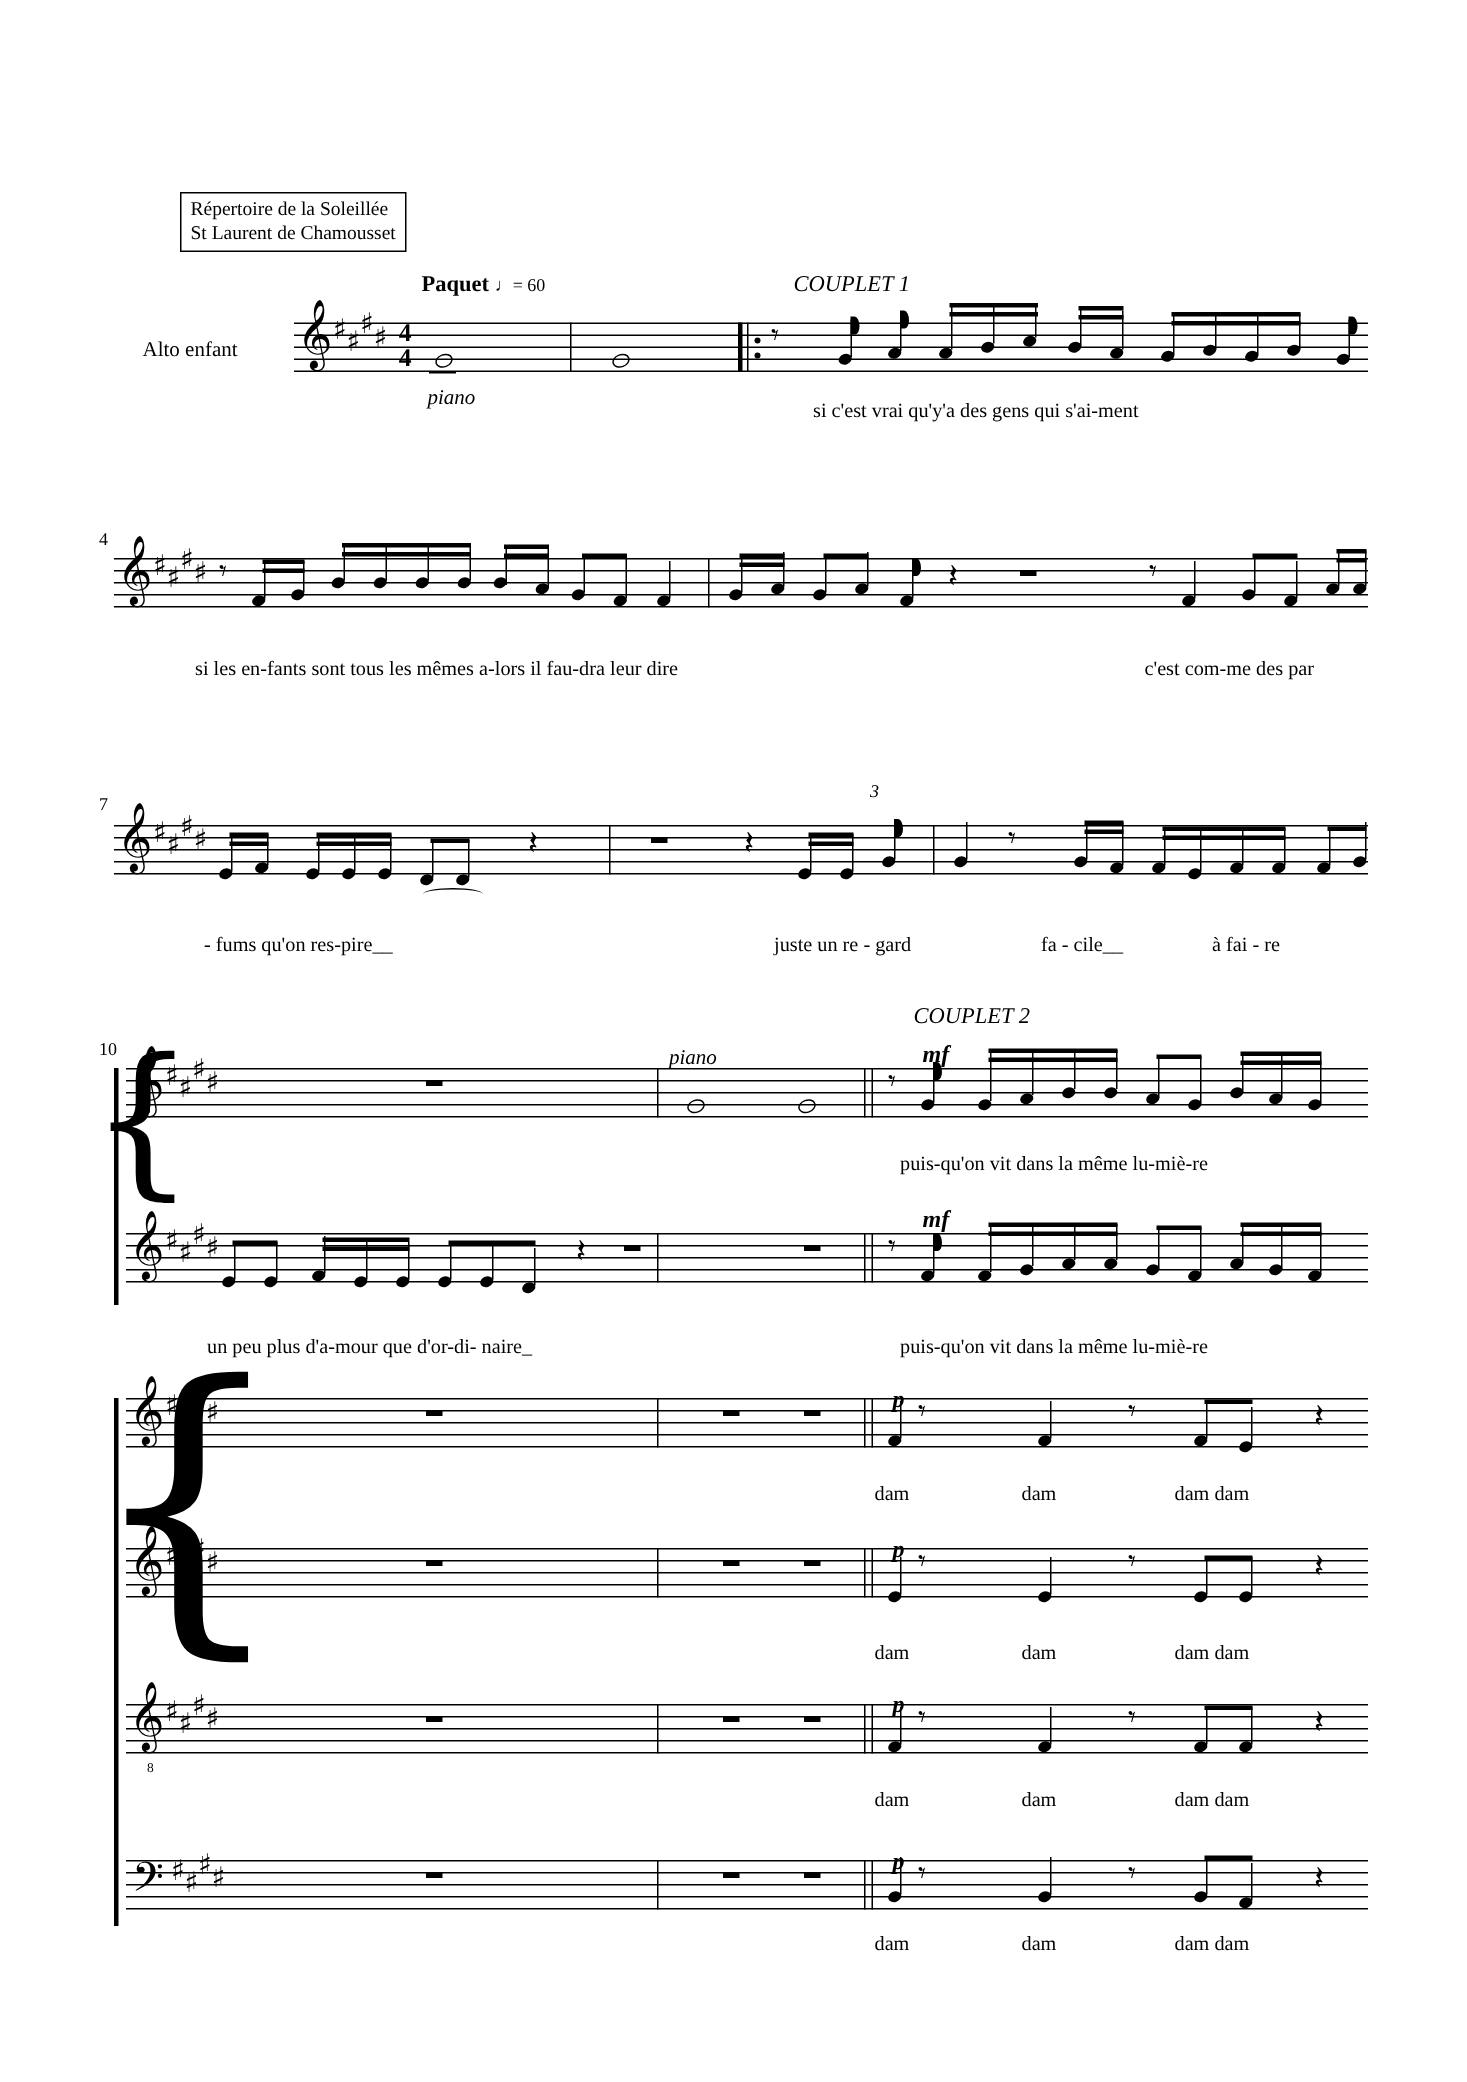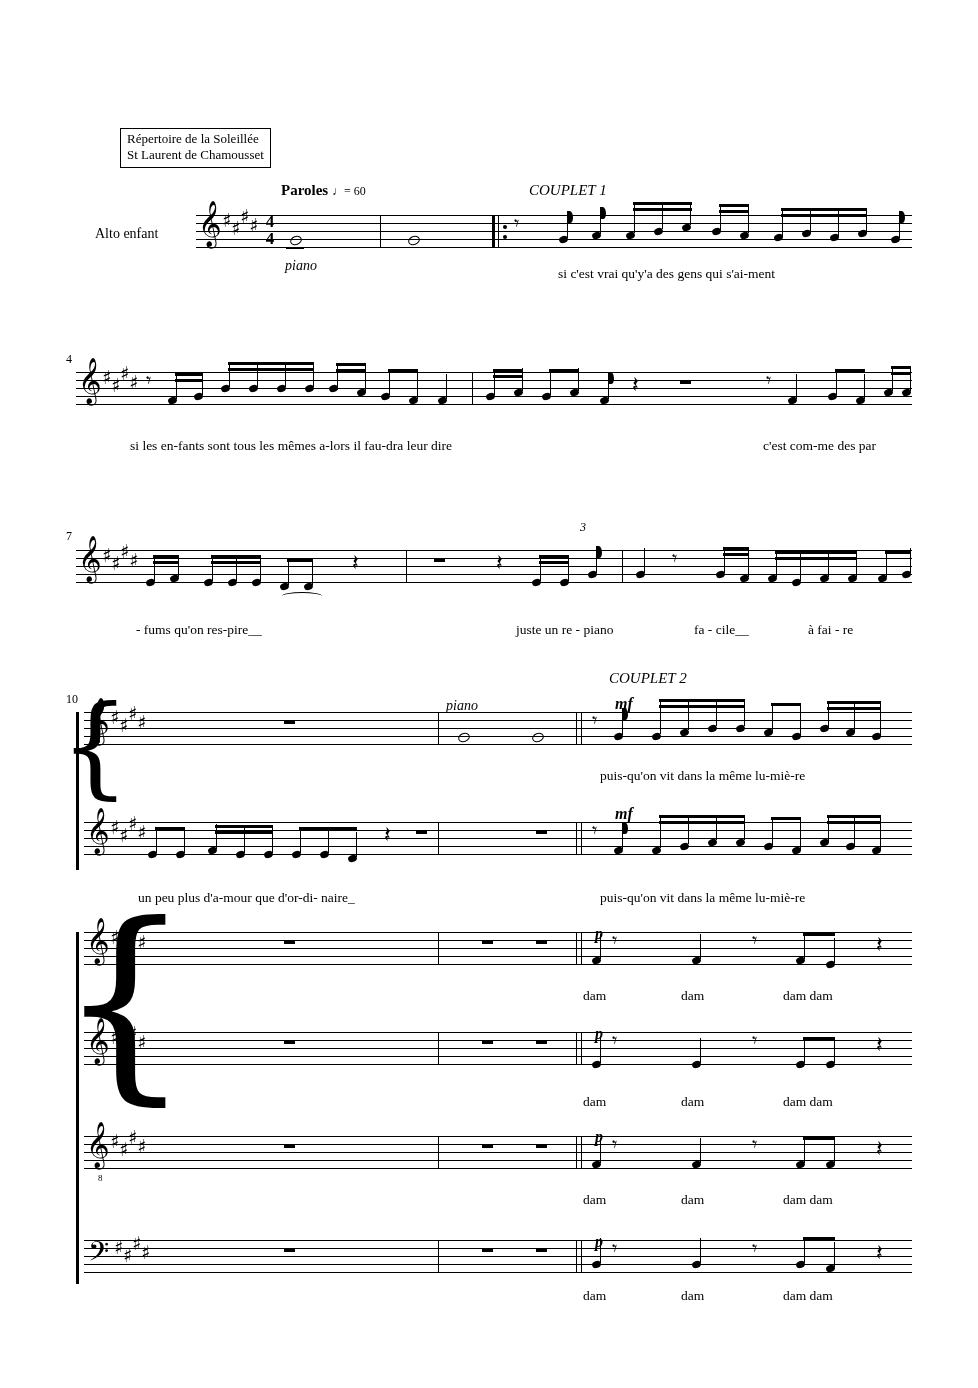--- a/index.html
+++ b/index.html
@@ -356,26 +356,26 @@
     <div class="beam" style="left:585px; top:-7px; width:86px;"></div>
     <div class="beam" style="left:585px; top:-1px; width:86px;"></div>
 
     <div class="note" style="left:695px; top:21px;"></div>
     <div class="stem" style="left:703px; top:-2px; height:25px;"></div>
     <div class="flag" style="left:703px; top:-4px;"></div>
   </div>
 
   <div class="voicelabel" style="left:95px; top:226px;">Alto enfant</div>
   <div class="tempo" style="left:281px; top:182px;">
-    <span>Paroles</span>
+    <span>Paquet</span>
     <span class="metro">♩<span>= 60</span></span>
   </div>
   <div class="couplet" style="left:529px; top:182px;">COUPLET 1</div>
   <div class="expr" style="left:285px; top:258px;">piano</div>
-  <div class="lyrics" style="left:558px; top:266px;font-family:Liberation Serif, serif;">si c'est vrai qu'y'a des  gens  qui  s'ai-ment</div>
+  <div class="lyrics" style="left:542px; top:266px;font-family:Liberation Serif, serif;">si c'est vrai qu'y'a des  gens  qui  s'ai-ment</div>
 
   <div class="measnum" style="left:66px; top:352px;">4</div>
   <div class="sys" style="left:76px; top:372px; width:836px;">
     <div class="staff" style="top:0;">
       <div class="ln"></div>
         <div class="ln"></div>
         <div class="ln"></div>
         <div class="ln"></div>
         <div class="ln"></div>
     </div>
@@ -543,21 +543,21 @@
     <div class="beam" style="left:699px; top:1px; width:82px;"></div>
     <div class="beam" style="left:699px; top:7px; width:82px;"></div>
 
     <div class="note" style="left:802px; top:25px;"></div>
     <div class="note" style="left:826px; top:21px;"></div>
     <div class="stem" style="left:810px; top:2px; height:25px;"></div>
     <div class="stem" style="left:834px; top:-2px; height:25px;"></div>
     <div class="beam" style="left:809px; top:1px; width:26px;"></div>
   </div>
   <div class="lyrics" style="left:136px; top:622px;"><span>-  fums  qu'on  res-pire</span>__</div>
-  <div class="lyrics" style="left:516px; top:622px;">juste un re - piano</div>
+  <div class="lyrics" style="left:516px; top:622px;">juste un re - gard</div>
   <div class="lyrics" style="left:694px; top:622px;text-align:right;"><span>fa - cile</span>__</div>
   <div class="lyrics" style="left:808px; top:622px;">à  fai  -  re</div>
 
   <div class="measnum" style="left:66px; top:692px;">10</div>
   <div class="couplet" style="left:609px; top:670px;">COUPLET 2</div>
   <div class="expr" style="left:446px; top:698px;">piano</div>
 
   <div class="sysbracket" style="left:76px; top:712px; height:158px;"></div>
   <div class="brace" style="left:60px; top:702px;">{</div>
 

